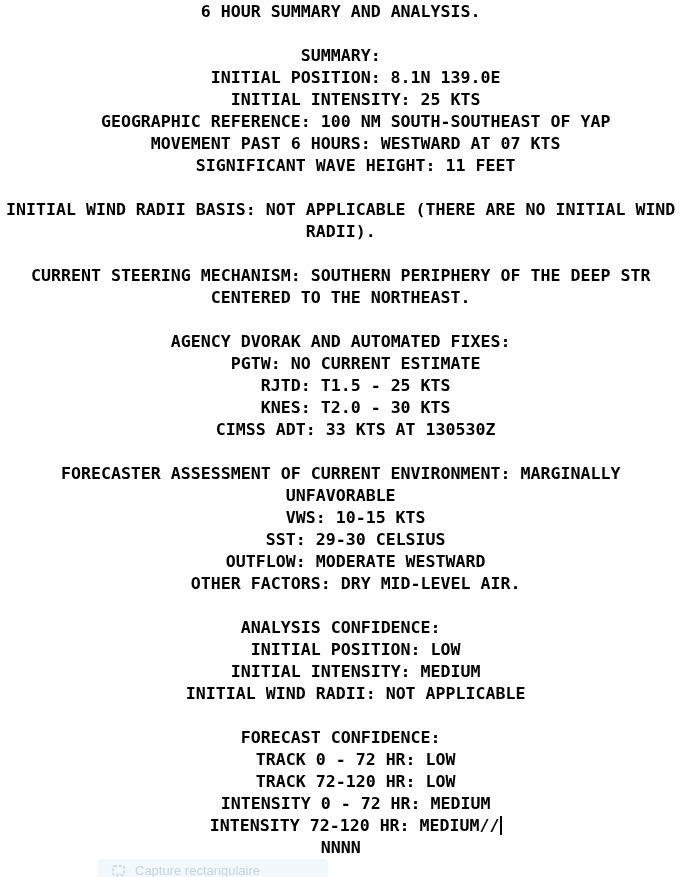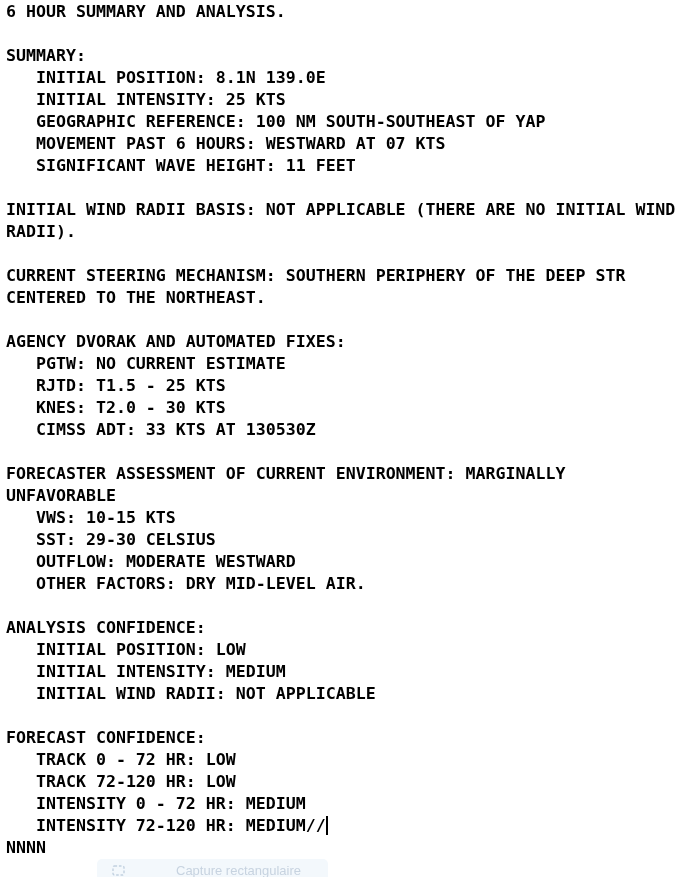--- a/index.html
+++ b/index.html
@@ -22,20 +22,21 @@
     padding: 1px 0 0 6px;
     font-family: "DejaVu Sans Mono", "Liberation Mono", monospace;
     font-weight: bold;
     font-size: 16.6px;
     line-height: 22px;
     color: #000000;
     white-space: pre;
   }
   .line {
     height: 22px;
+    text-align: center;
   }
   .caret {
     display: inline-block;
     width: 2px;
     height: 19px;
     background: #000000;
     vertical-align: -4px;
   }
   
   #snip-overlay {
@@ -56,21 +57,20 @@
     width: 13px;
     height: 11px;
     margin-top: 2px;
     flex: 0 0 auto;
   }
   #snip-overlay .snip-label {
     font-family: "Liberation Sans", "DejaVu Sans", sans-serif;
     font-size: 13px;
     color: #c7d3e0;
     white-space: nowrap;
-    margin-left: 41px;
   }
 </style>
 </head>
 <body>
 
 <pre id="bulletin"><div class="line">6 HOUR SUMMARY AND ANALYSIS.</div><div class="line"></div><div class="line">SUMMARY:</div><div class="line">   INITIAL POSITION: 8.1N 139.0E</div><div class="line">   INITIAL INTENSITY: 25 KTS</div><div class="line">   GEOGRAPHIC REFERENCE: 100 NM SOUTH-SOUTHEAST OF YAP</div><div class="line">   MOVEMENT PAST 6 HOURS: WESTWARD AT 07 KTS</div><div class="line">   SIGNIFICANT WAVE HEIGHT: 11 FEET</div><div class="line"></div><div class="line">INITIAL WIND RADII BASIS: NOT APPLICABLE (THERE ARE NO INITIAL WIND</div><div class="line">RADII).</div><div class="line"></div><div class="line">CURRENT STEERING MECHANISM: SOUTHERN PERIPHERY OF THE DEEP STR</div><div class="line">CENTERED TO THE NORTHEAST.</div><div class="line"></div><div class="line">AGENCY DVORAK AND AUTOMATED FIXES:</div><div class="line">   PGTW: NO CURRENT ESTIMATE</div><div class="line">   RJTD: T1.5 - 25 KTS</div><div class="line">   KNES: T2.0 - 30 KTS</div><div class="line">   CIMSS ADT: 33 KTS AT 130530Z</div><div class="line"></div><div class="line">FORECASTER ASSESSMENT OF CURRENT ENVIRONMENT: MARGINALLY</div><div class="line">UNFAVORABLE</div><div class="line">   VWS: 10-15 KTS</div><div class="line">   SST: 29-30 CELSIUS</div><div class="line">   OUTFLOW: MODERATE WESTWARD</div><div class="line">   OTHER FACTORS: DRY MID-LEVEL AIR.</div><div class="line"></div><div class="line">ANALYSIS CONFIDENCE:</div><div class="line">   INITIAL POSITION: LOW</div><div class="line">   INITIAL INTENSITY: MEDIUM</div><div class="line">   INITIAL WIND RADII: NOT APPLICABLE</div><div class="line"></div><div class="line">FORECAST CONFIDENCE:</div><div class="line">   TRACK 0 - 72 HR: LOW</div><div class="line">   TRACK 72-120 HR: LOW</div><div class="line">   INTENSITY 0 - 72 HR: MEDIUM</div><div class="line">   INTENSITY 72-120 HR: MEDIUM//<span class="caret"></span></div><div class="line">NNNN</div></pre>
 
 <div id="snip-overlay">
   <svg class="snip-icon" viewBox="0 0 13 11" xmlns="http://www.w3.org/2000/svg">
     <rect x="1" y="1" width="11" height="9" rx="1.5" fill="none" stroke="#c2d1e0" stroke-width="1.4" stroke-dasharray="2.6 1.8"></rect>

